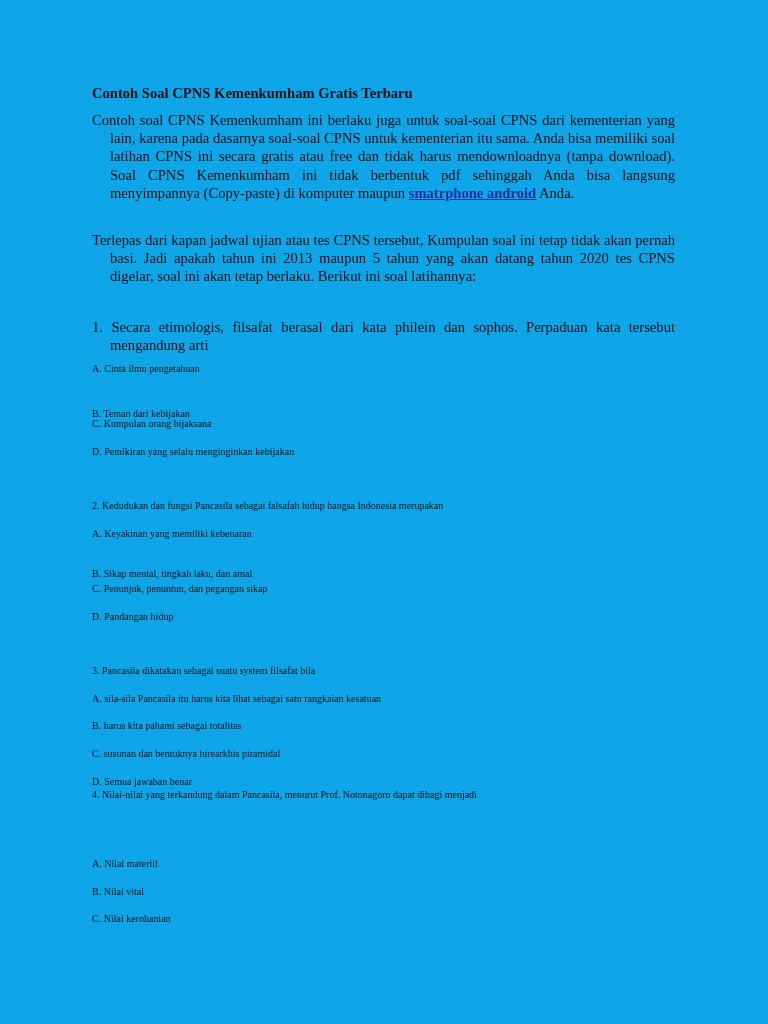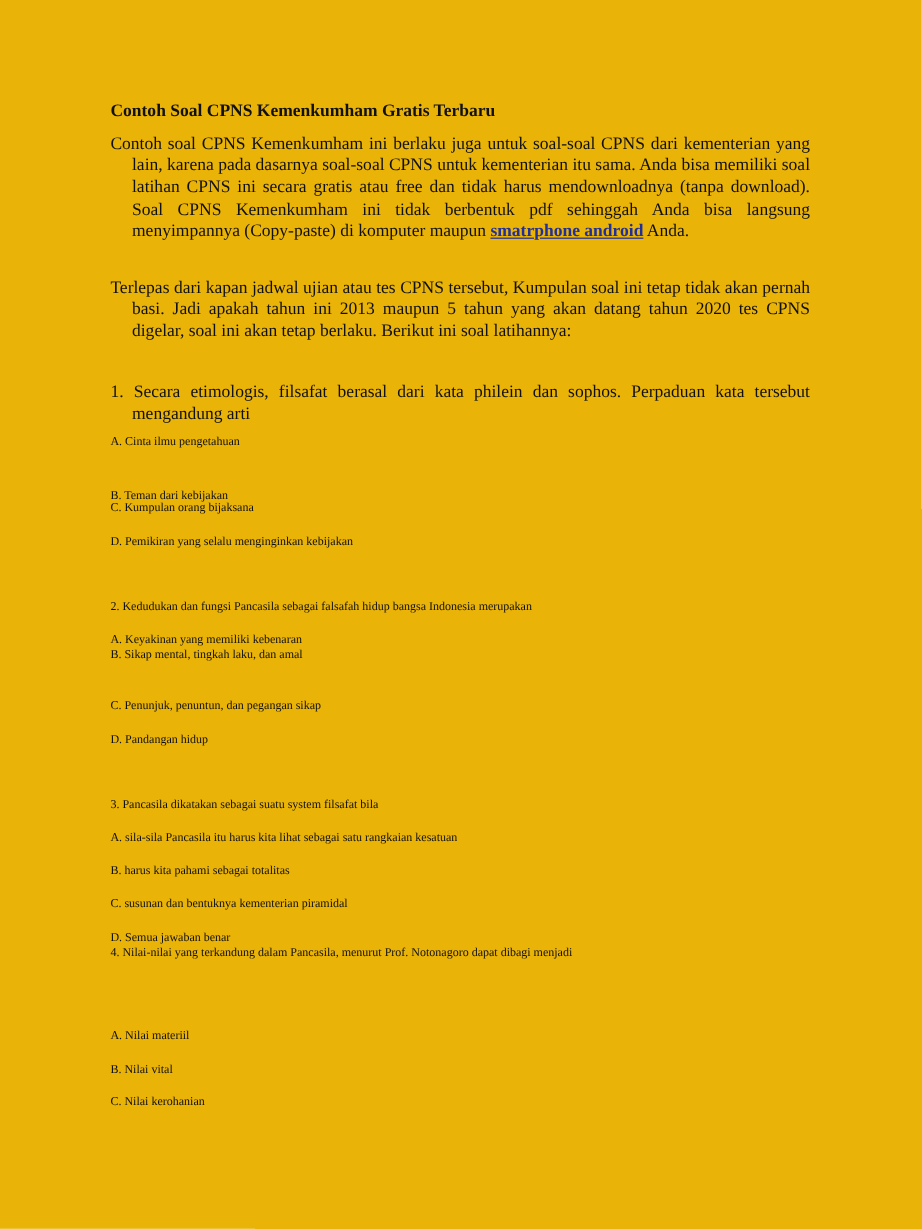--- a/index.html
+++ b/index.html
@@ -14,21 +14,21 @@
     position: relative;
     font-family: "Liberation Serif", "DejaVu Serif", serif;
     color: #111111;
   }
   .page {
     position: absolute;
     left: 0;
     top: 0;
     width: 768px;
     height: 1024px;
-    background: #eab308;
+    background: #0ea5e9;
   }
   .text {
     position: absolute;
     left: 92px;
     width: 583px;
     font-size: 14.6px;
     line-height: 18.2px;
   }
   .title {
     top: 84px;
@@ -73,28 +73,28 @@
   <div class="text para para2">Terlepas dari kapan jadwal ujian atau tes CPNS tersebut, Kumpulan soal ini tetap tidak akan pernah basi. Jadi apakah tahun ini 2013 maupun 5 tahun yang akan datang tahun 2020 tes CPNS digelar, soal ini akan tetap berlaku. Berikut ini soal latihannya:</div>
 
   <div class="text q-hang q1">1.  Secara etimologis, filsafat berasal dari kata philein dan sophos. Perpaduan kata tersebut mengandung arti</div>
   <div class="line" style="top:360px">A. Cinta ilmu pengetahuan</div>
   <div class="line" style="top:405px">B. Teman dari kebijakan</div>
   <div class="line" style="top:443px">D. Pemikiran yang selalu menginginkan kebijakan</div>
   <div class="line" style="top:415px">C. Kumpulan orang bijaksana</div>
 
   <div class="line" style="top:497px">2. Kedudukan dan fungsi Pancasila sebagai falsafah hidup bangsa Indonesia merupakan</div>
   <div class="line" style="top:525px">A. Keyakinan yang memiliki kebenaran</div>
-  <div class="line" style="top:537px">B. Sikap mental, tingkah laku, dan amal</div>
+  <div class="line" style="top:565px">B. Sikap mental, tingkah laku, dan amal</div>
   <div class="line" style="top:580px">C. Penunjuk, penuntun, dan pegangan sikap</div>
   <div class="line" style="top:608px">D. Pandangan hidup</div>
 
   <div class="line" style="top:662px">3. Pancasila dikatakan sebagai suatu system filsafat bila</div>
   <div class="line" style="top:690px">A. sila-sila Pancasila itu harus kita lihat sebagai satu rangkaian kesatuan</div>
   <div class="line" style="top:717px">B. harus kita pahami sebagai totalitas</div>
-  <div class="line" style="top:745px">C. susunan dan bentuknya kementerian piramidal</div>
+  <div class="line" style="top:745px">C. susunan dan bentuknya hirearkhis piramidal</div>
   <div class="line" style="top:773px">D. Semua jawaban benar</div>
 
   <div class="line" style="top:786px">4. Nilai-nilai yang terkandung dalam Pancasila, menurut Prof. Notonagoro dapat dibagi menjadi</div>
   <div class="line" style="top:855px">A. Nilai materiil</div>
   <div class="line" style="top:883px">B. Nilai vital</div>
   <div class="line" style="top:910px">C. Nilai kerohanian</div>
 
 </div>
 
 </body></html>

